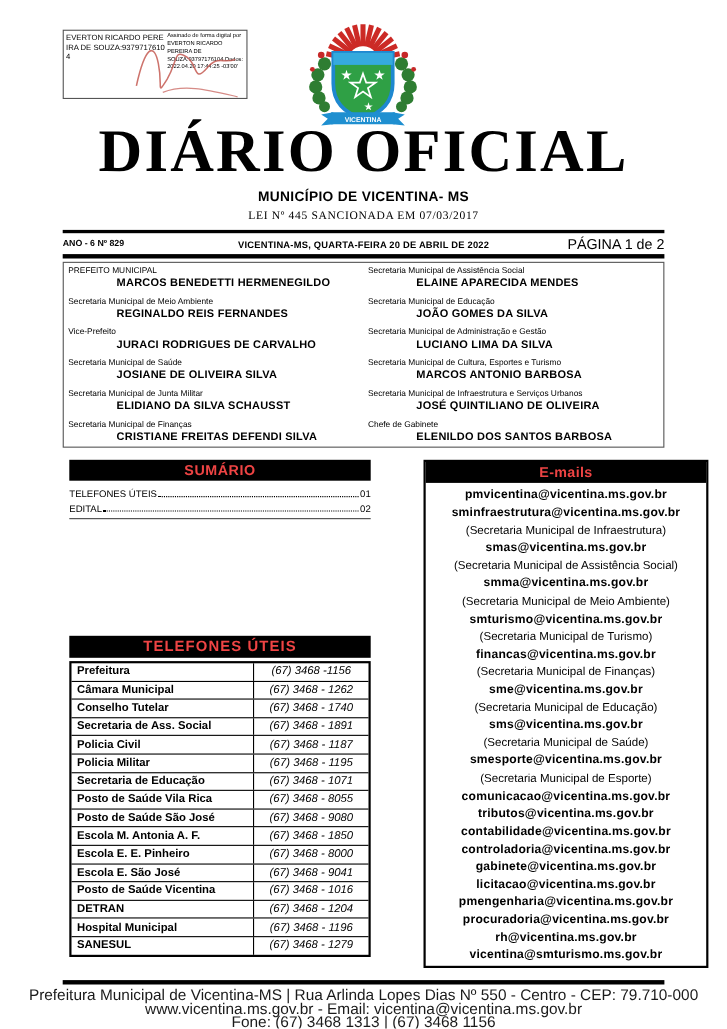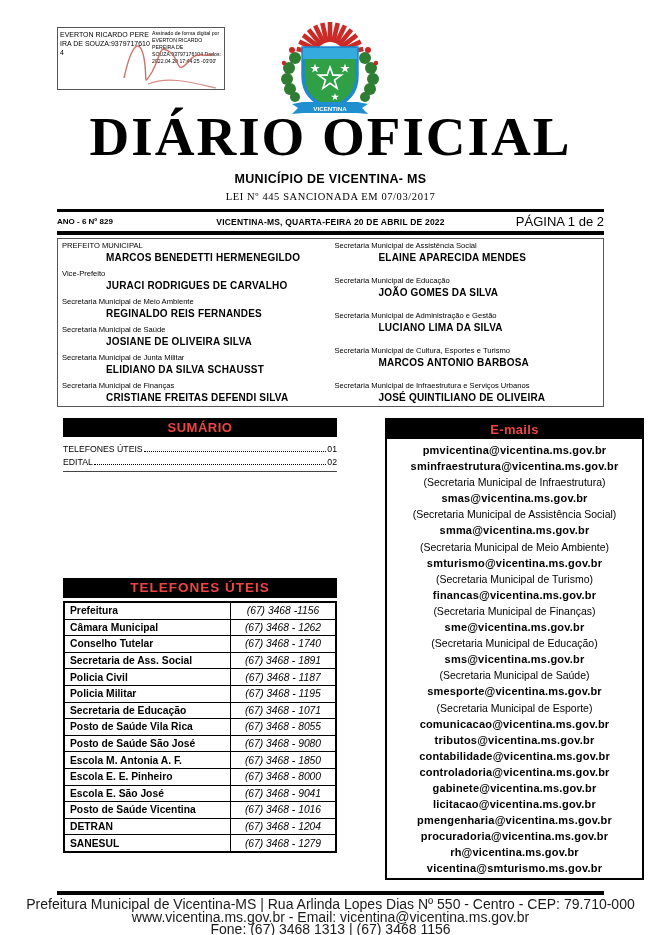--- a/index.html
+++ b/index.html
@@ -144,30 +144,30 @@
 
 <div class="abs" id="officials">
   <div class="off-col">
 
       <div class="off-entry">
         <div class="off-role">PREFEITO MUNICIPAL</div>
         <div class="off-name">MARCOS BENEDETTI HERMENEGILDO</div>
       </div>
 
       <div class="off-entry">
+        <div class="off-role">Secretaria Municipal de Meio Ambiente</div>
+        <div class="off-name">REGINALDO REIS FERNANDES</div>
+      </div>
+
+      <div class="off-entry">
         <div class="off-role">Vice-Prefeito</div>
         <div class="off-name">JURACI RODRIGUES DE CARVALHO</div>
       </div>
 
       <div class="off-entry">
-        <div class="off-role">Secretaria Municipal de Meio Ambiente</div>
-        <div class="off-name">REGINALDO REIS FERNANDES</div>
-      </div>
-
-      <div class="off-entry">
         <div class="off-role">Secretaria Municipal de Saúde</div>
         <div class="off-name">JOSIANE DE OLIVEIRA SILVA</div>
       </div>
 
       <div class="off-entry">
         <div class="off-role">Secretaria Municipal de Junta Militar</div>
         <div class="off-name">ELIDIANO DA SILVA SCHAUSST</div>
       </div>
 
       <div class="off-entry">
@@ -196,20 +196,24 @@
       <div class="off-entry">
         <div class="off-role">Secretaria Municipal de Cultura, Esportes e Turismo</div>
         <div class="off-name">MARCOS ANTONIO BARBOSA</div>
       </div>
 
       <div class="off-entry">
         <div class="off-role">Secretaria Municipal de Infraestrutura e Serviços Urbanos</div>
         <div class="off-name">JOSÉ QUINTILIANO DE OLIVEIRA</div>
       </div>
 
+      <div class="off-entry">
+        <div class="off-role">Chefe de Gabinete</div>
+        <div class="off-name">ELENILDO DOS SANTOS BARBOSA</div>
+      </div>
 
   </div>
 </div>
 
 <div class="abs" id="summary">
   <div class="black-bar" id="summary-bar">SUMÁRIO</div>
   <div id="summary-list">
 
       <div class="sum-row">
         <span class="sum-label">TELEFONES ÚTEIS</span>
@@ -354,20 +358,24 @@
       <div class="ph-row">
         <div class="ph-name">Posto de Saúde Vicentina</div>
         <div class="ph-num">(67) 3468 - 1016</div>
       </div>
 
       <div class="ph-row">
         <div class="ph-name">DETRAN</div>
         <div class="ph-num">(67) 3468 - 1204</div>
       </div>
 
+      <div class="ph-row">
+        <div class="ph-name">Hospital Municipal</div>
+        <div class="ph-num">(67) 3468 - 1196</div>
+      </div>
 
       <div class="ph-row">
         <div class="ph-name">SANESUL</div>
         <div class="ph-num">(67) 3468 - 1279</div>
       </div>
 
   </div>
 </div>
 
 <div class="abs rule" id="footer-rule"></div>

